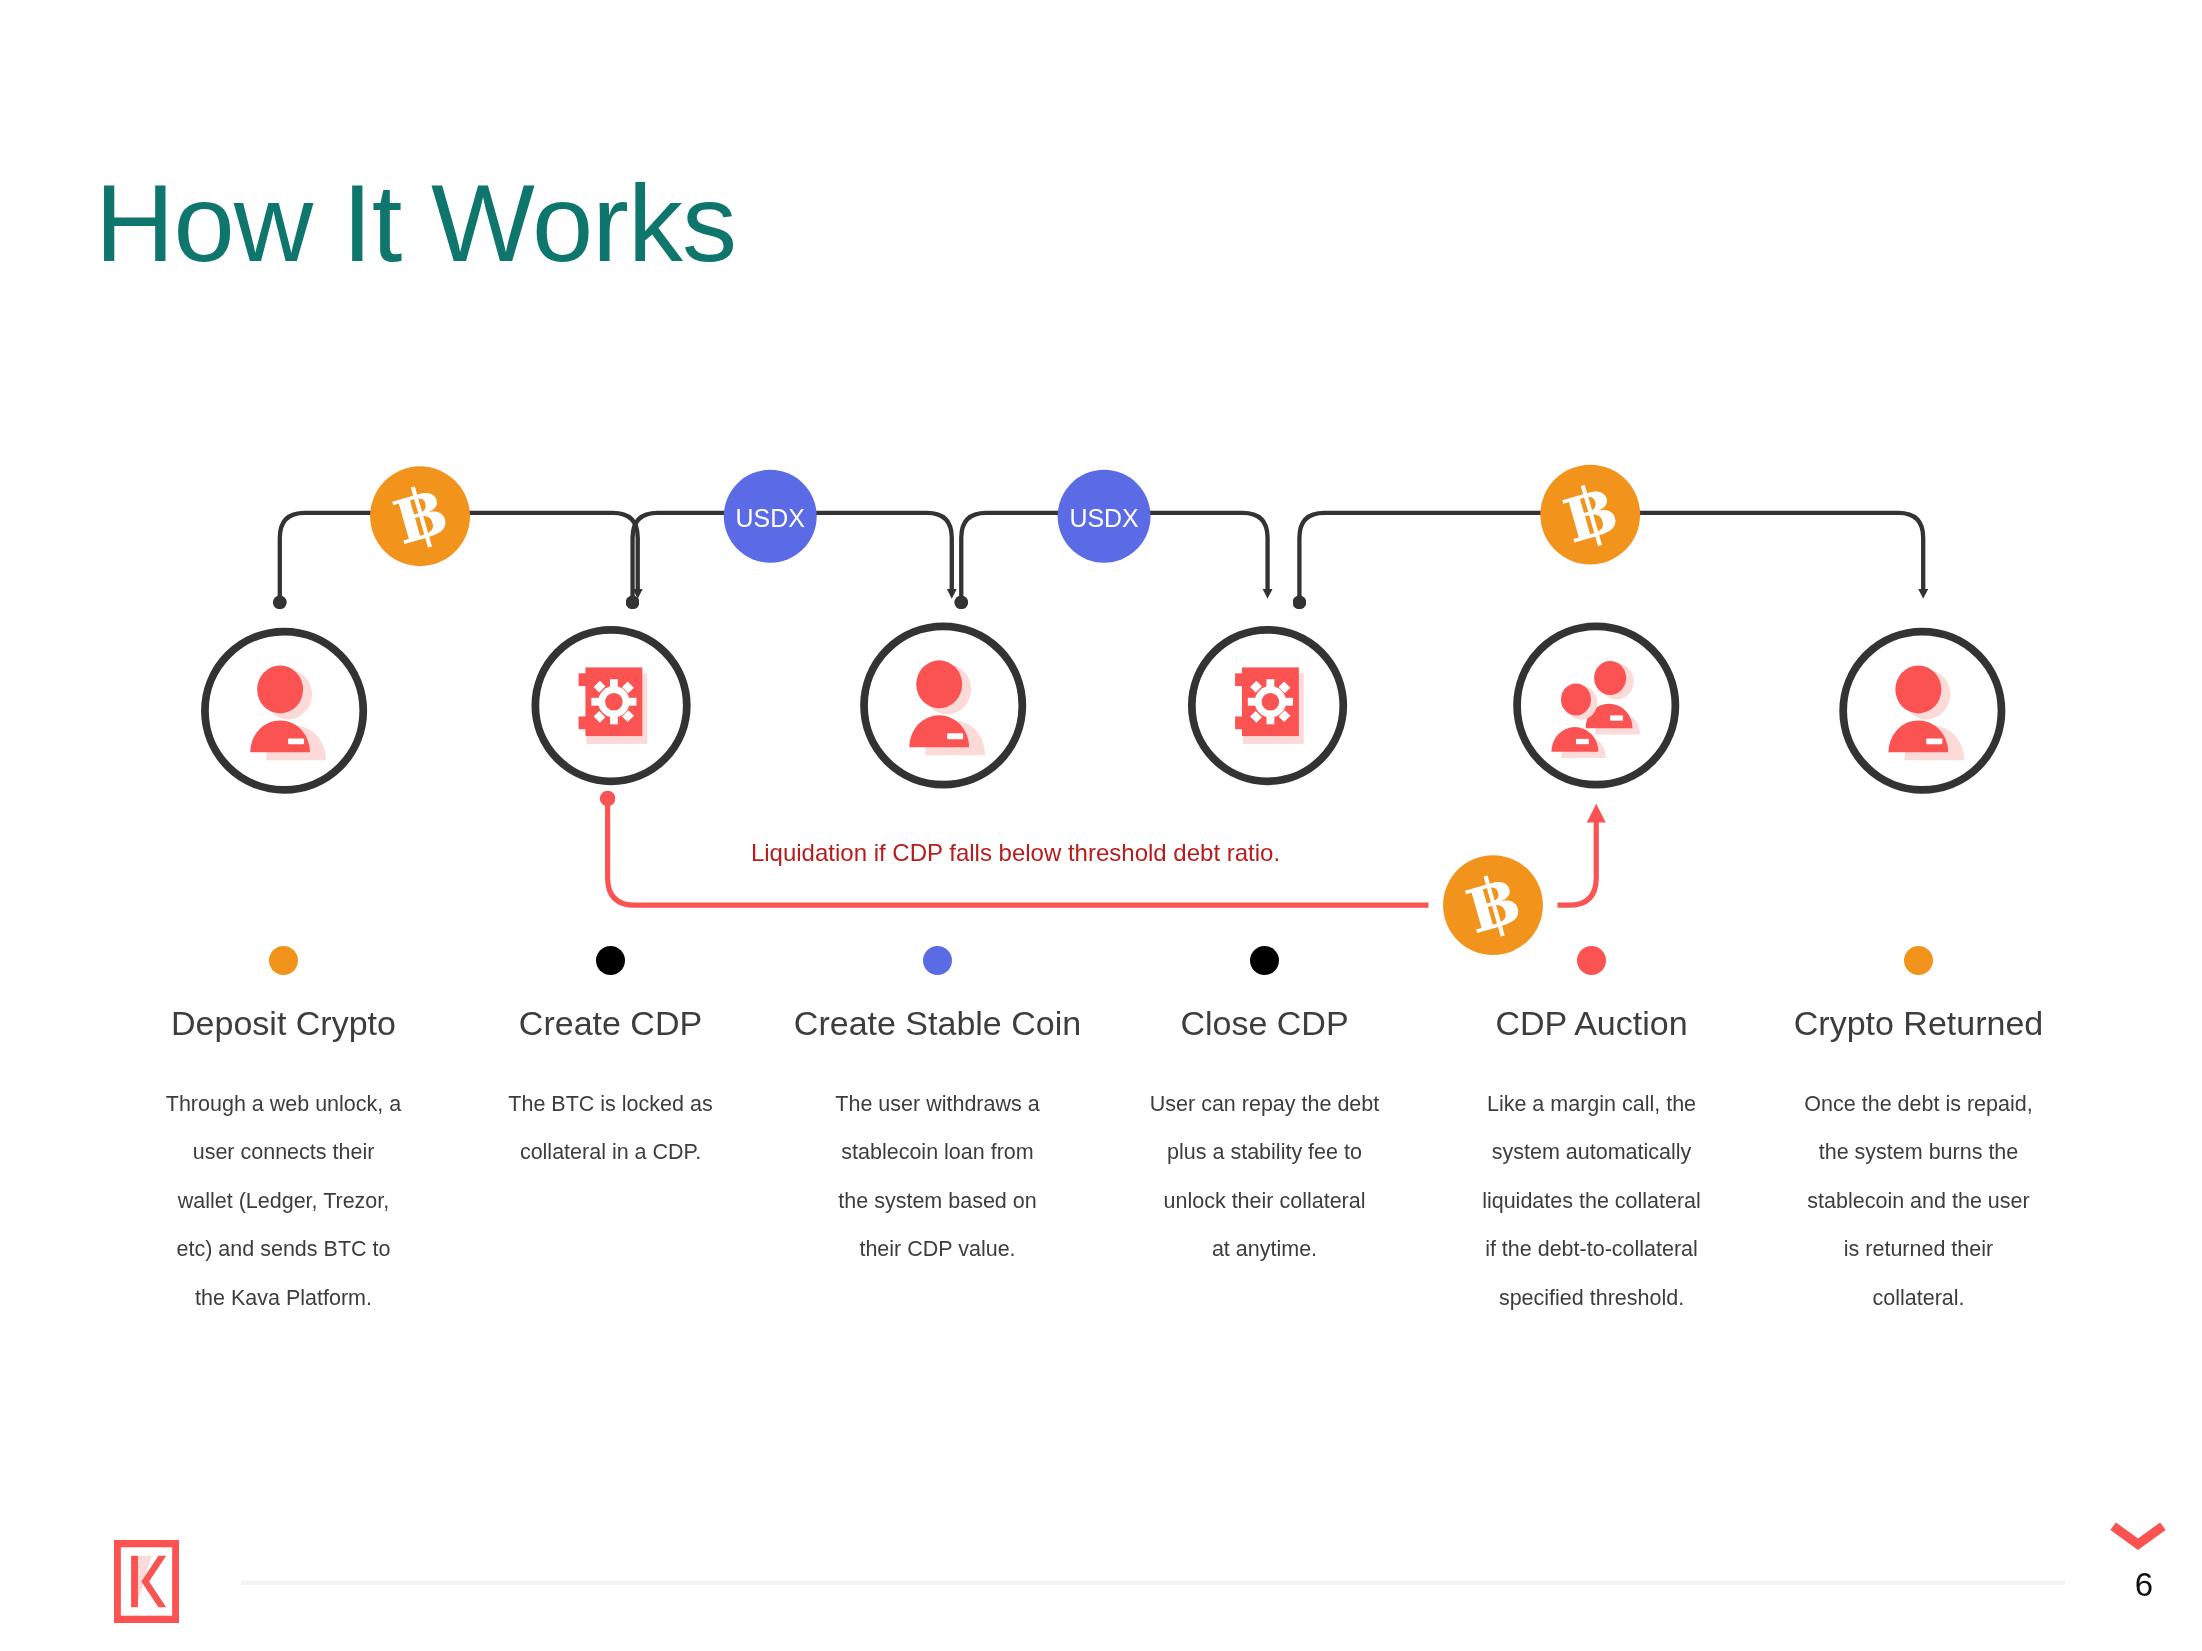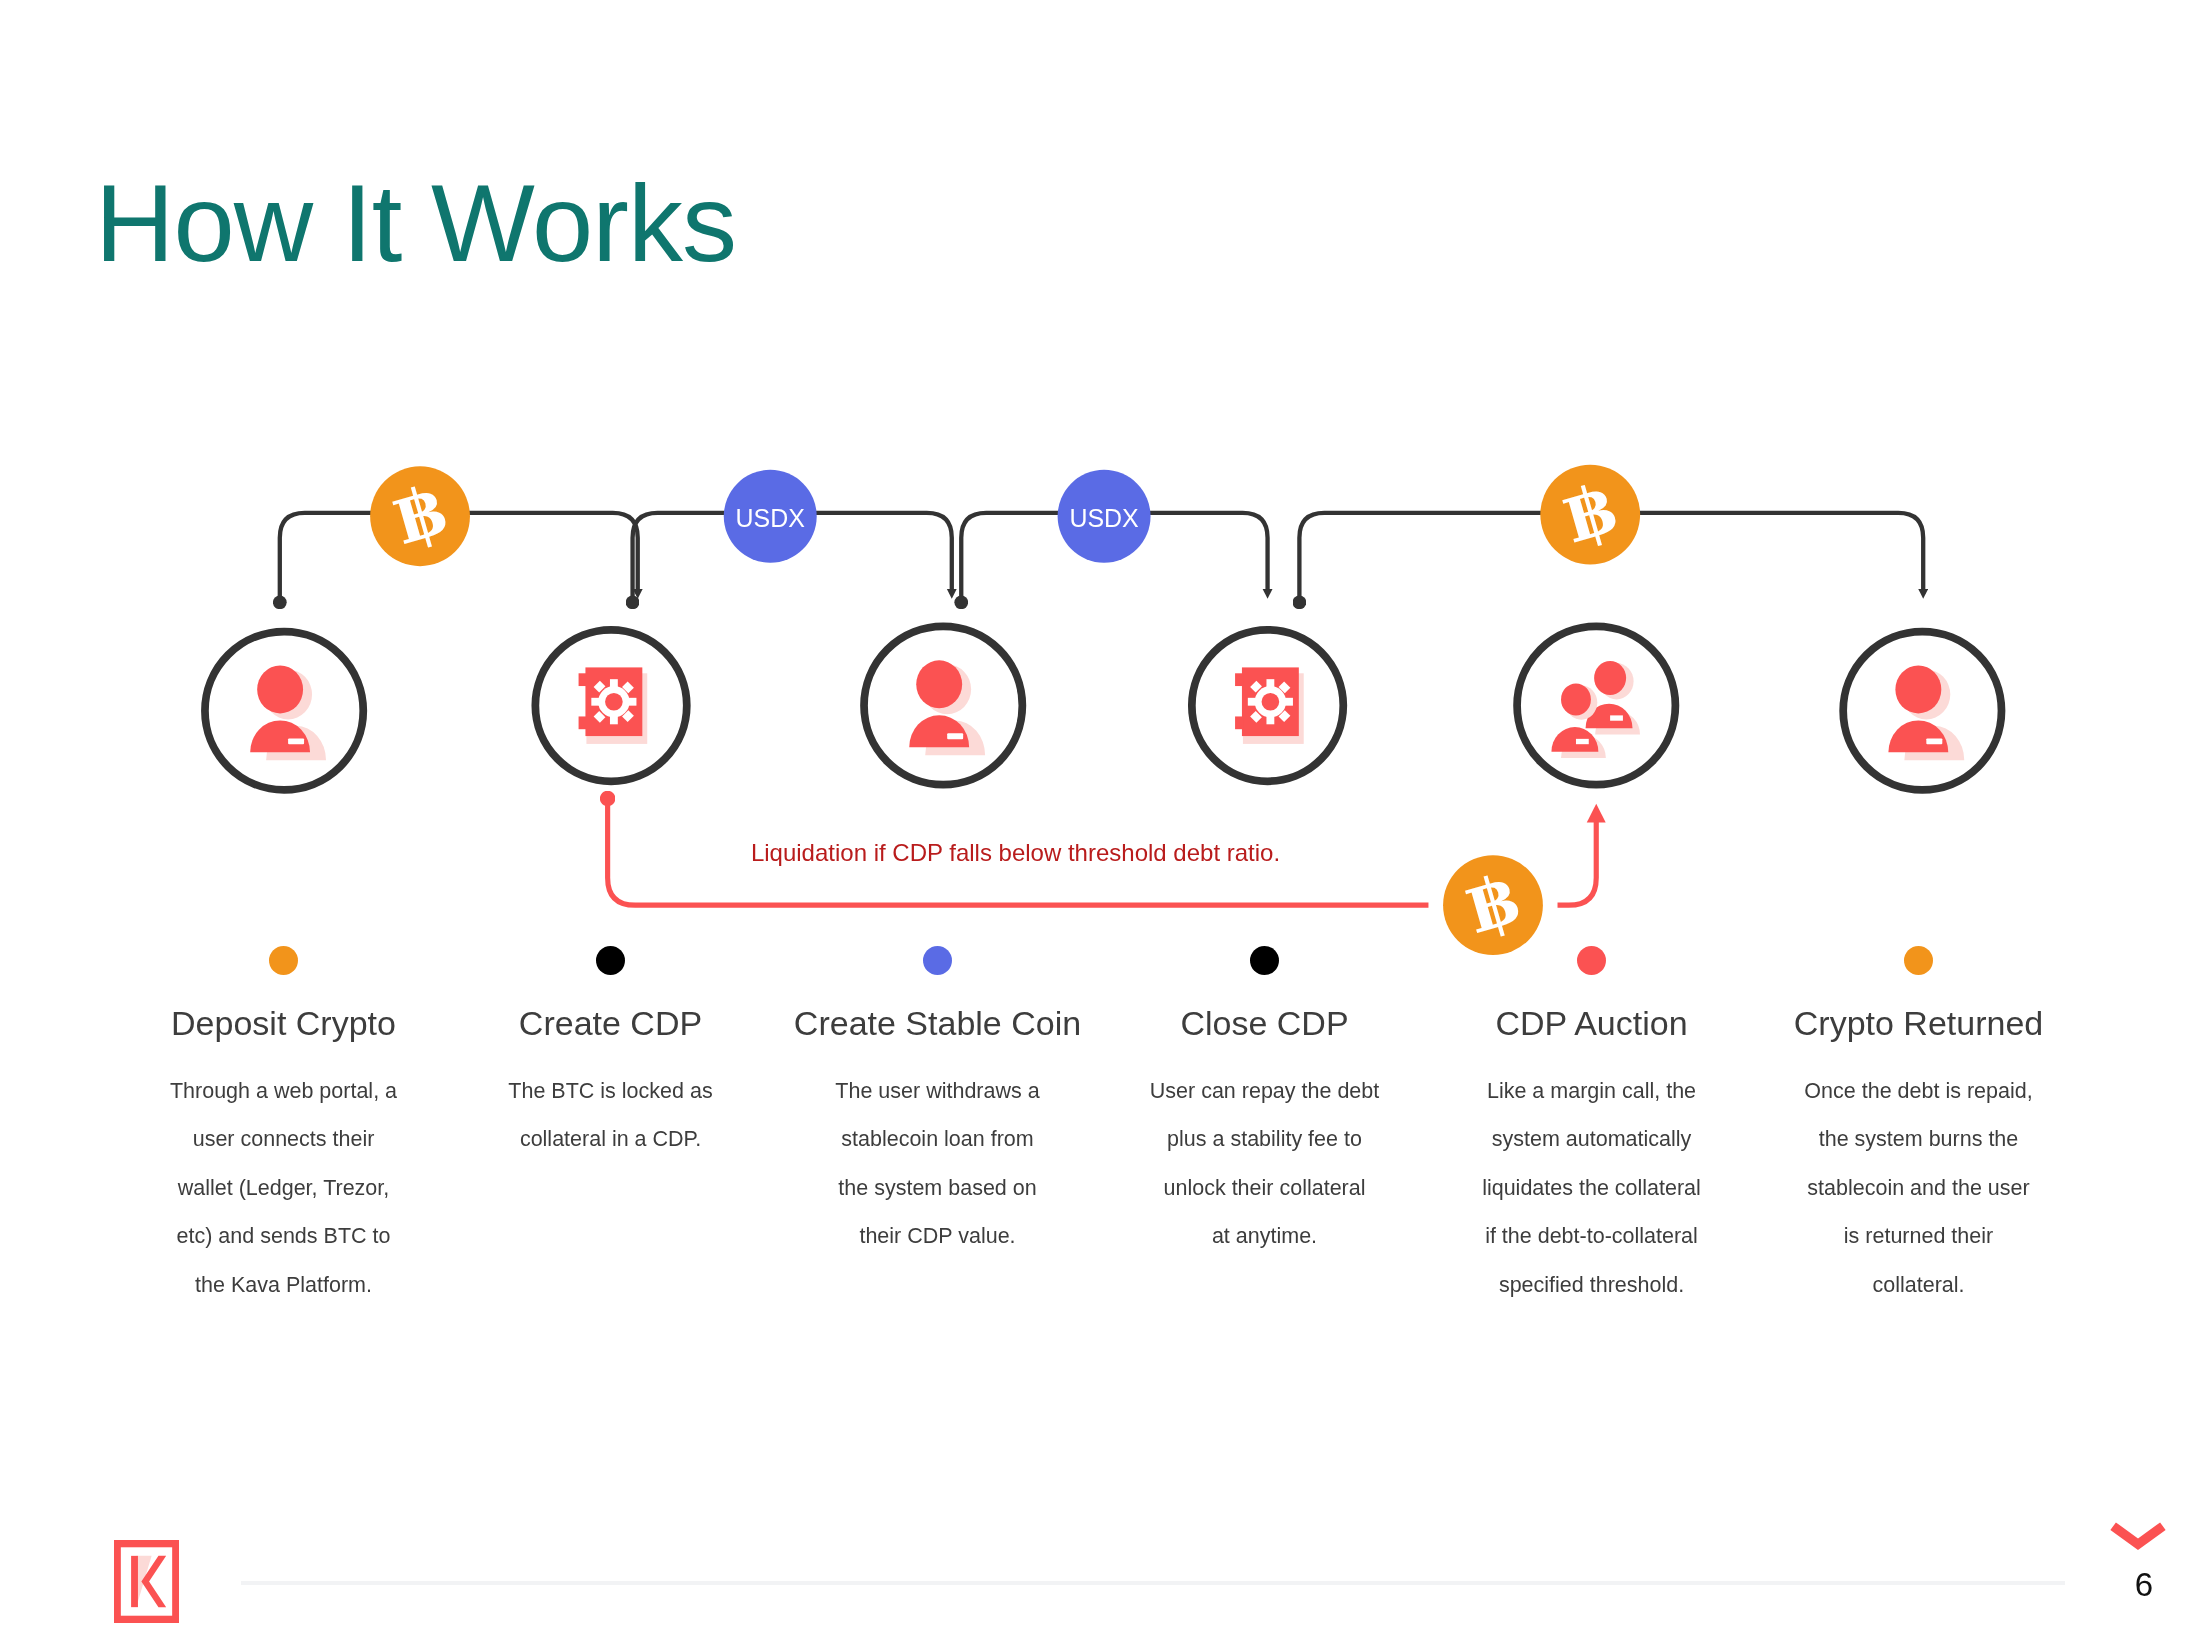--- a/index.html
+++ b/index.html
@@ -67,21 +67,21 @@
     height: 29px;
     border-radius: 50%;
     margin: 0 auto 29px auto;
     display: block;
   }
   .col-title {
     font-size: 34px;
     font-weight: 400;
     color: #3d3d3d;
     line-height: 1.15;
-    margin-bottom: 24px;
+    margin-bottom: 37px;
     white-space: nowrap;
   }
   .col-desc {
     font-size: 21.5px;
     font-weight: 400;
     color: #3d3d3d;
     line-height: 2.25;
   }
 
   
@@ -256,21 +256,21 @@
   </svg>
 
   <div class="liq-caption">Liquidation if CDP falls below threshold debt ratio.</div>
 
   <div class="columns">
 
     <div class="col">
       <span class="col-dot" style="background: rgb(242, 148, 27);"></span>
       <div class="col-title">Deposit Crypto</div>
       <div class="col-desc">
-        <div>Through a web portal, a</div>
+        <div>Through a web unlock, a</div>
         <div>user connects their</div>
         <div>wallet (Ledger, Trezor,</div>
         <div>etc) and sends BTC to</div>
         <div>the Kava Platform.</div>
       </div>
     </div>
 
     <div class="col">
       <span class="col-dot" style="background: rgb(0, 0, 0);"></span>
       <div class="col-title">Create CDP</div>

